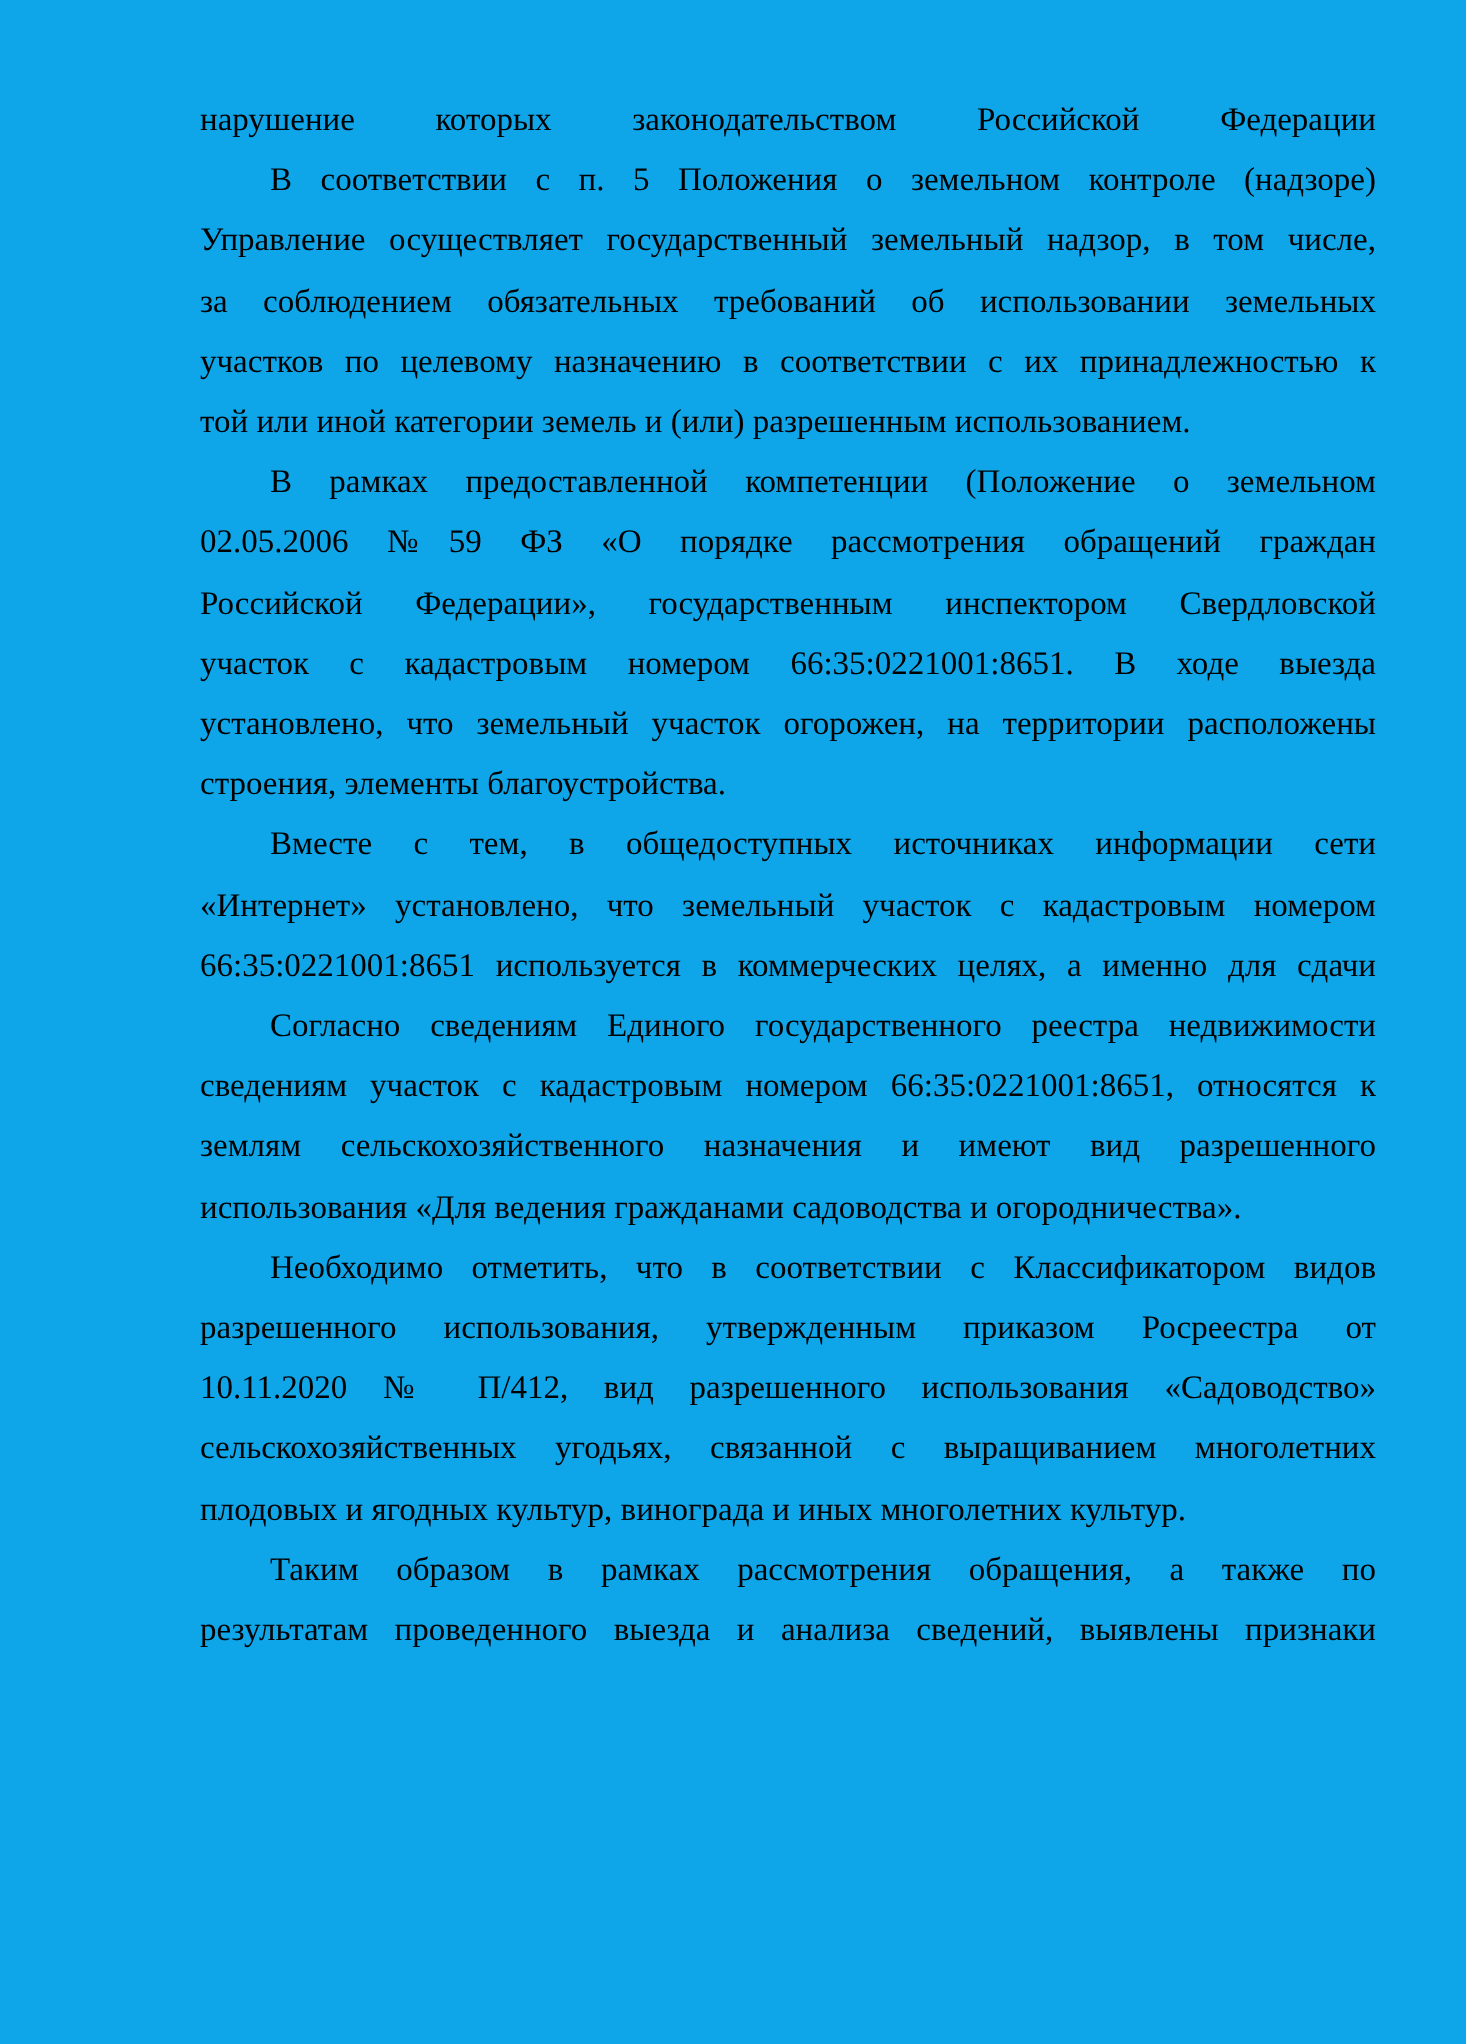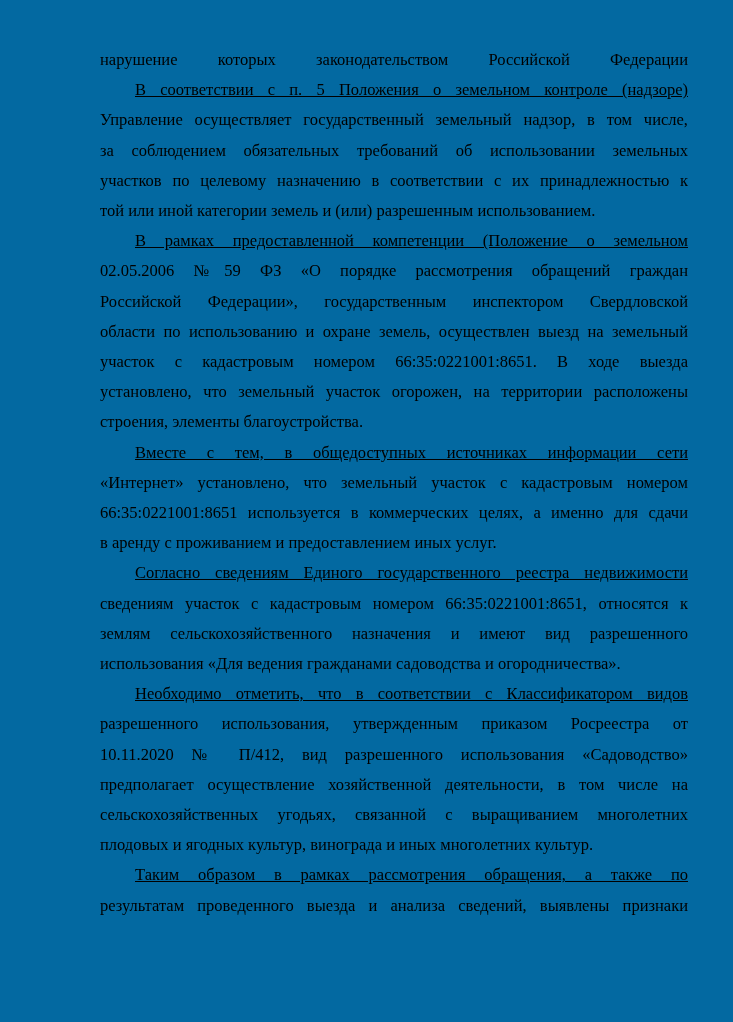--- a/index.html
+++ b/index.html
@@ -29,64 +29,60 @@
     text-align-last: justify;
     white-space: normal;
     word-spacing: normal;
     hyphens: none;
   }
   .line.last {
     text-align-last: left;
   }
   .line.indent {
     text-indent: 35px;
-    text-decoration: underline;
   }
 </style>
 </head>
 <body>
 
-<div class="page" style="background: #0369a1; color: rgb(0, 0, 0);">
+<div class="page" style="background: #0ea5e9; color: rgb(0, 0, 0);">
   <div class="content" id="doc-body">
       <div class="paragraph">
         <div class="line">нарушение которых законодательством Российской Федерации</div>
       </div>
       <div class="paragraph">
         <div class="line indent">В соответствии с п. 5 Положения о земельном контроле (надзоре)</div>
         <div class="line">Управление осуществляет государственный земельный надзор, в том числе,</div>
         <div class="line">за соблюдением обязательных требований об использовании земельных</div>
         <div class="line">участков по целевому назначению в соответствии с их принадлежностью к</div>
         <div class="line last">той или иной категории земель и (или) разрешенным использованием.</div>
       </div>
       <div class="paragraph">
         <div class="line indent">В рамках предоставленной компетенции (Положение о земельном</div>
         <div class="line">02.05.2006 №59 ФЗ «О порядке рассмотрения обращений граждан</div>
         <div class="line">Российской Федерации», государственным инспектором Свердловской</div>
-        <div class="line">области по использованию и охране земель, осуществлен выезд на земельный</div>
         <div class="line">участок с кадастровым номером 66:35:0221001:8651. В ходе выезда</div>
         <div class="line">установлено, что земельный участок огорожен, на территории расположены</div>
         <div class="line last">строения, элементы благоустройства.</div>
       </div>
       <div class="paragraph">
         <div class="line indent">Вместе с тем, в общедоступных источниках информации сети</div>
         <div class="line">«Интернет» установлено, что земельный участок с кадастровым номером</div>
         <div class="line">66:35:0221001:8651 используется в коммерческих целях, а именно для сдачи</div>
-        <div class="line last">в аренду с проживанием и предоставлением иных услуг.</div>
       </div>
       <div class="paragraph">
         <div class="line indent">Согласно сведениям Единого государственного реестра недвижимости</div>
         <div class="line">сведениям участок с кадастровым номером 66:35:0221001:8651, относятся к</div>
         <div class="line">землям сельскохозяйственного назначения и имеют вид разрешенного</div>
         <div class="line last">использования «Для ведения гражданами садоводства и огородничества».</div>
       </div>
       <div class="paragraph">
         <div class="line indent">Необходимо отметить, что в соответствии с Классификатором видов</div>
         <div class="line">разрешенного использования, утвержденным приказом Росреестра от</div>
         <div class="line">10.11.2020 № П/412, вид разрешенного использования «Садоводство»</div>
-        <div class="line">предполагает осуществление хозяйственной деятельности, в том числе на</div>
         <div class="line">сельскохозяйственных угодьях, связанной с выращиванием многолетних</div>
         <div class="line last">плодовых и ягодных культур, винограда и иных многолетних культур.</div>
       </div>
       <div class="paragraph">
         <div class="line indent">Таким образом в рамках рассмотрения обращения, а также по</div>
         <div class="line">результатам проведенного выезда и анализа сведений, выявлены признаки</div>
       </div>
     </div>
 </div>
 

